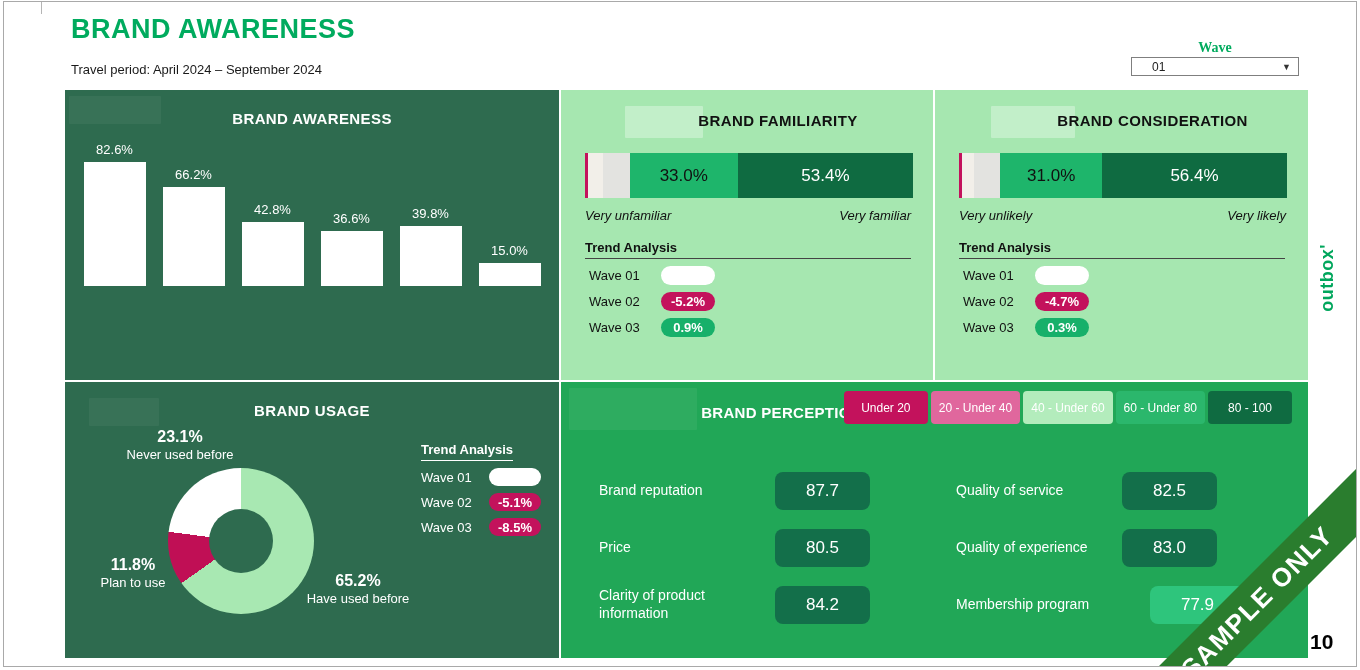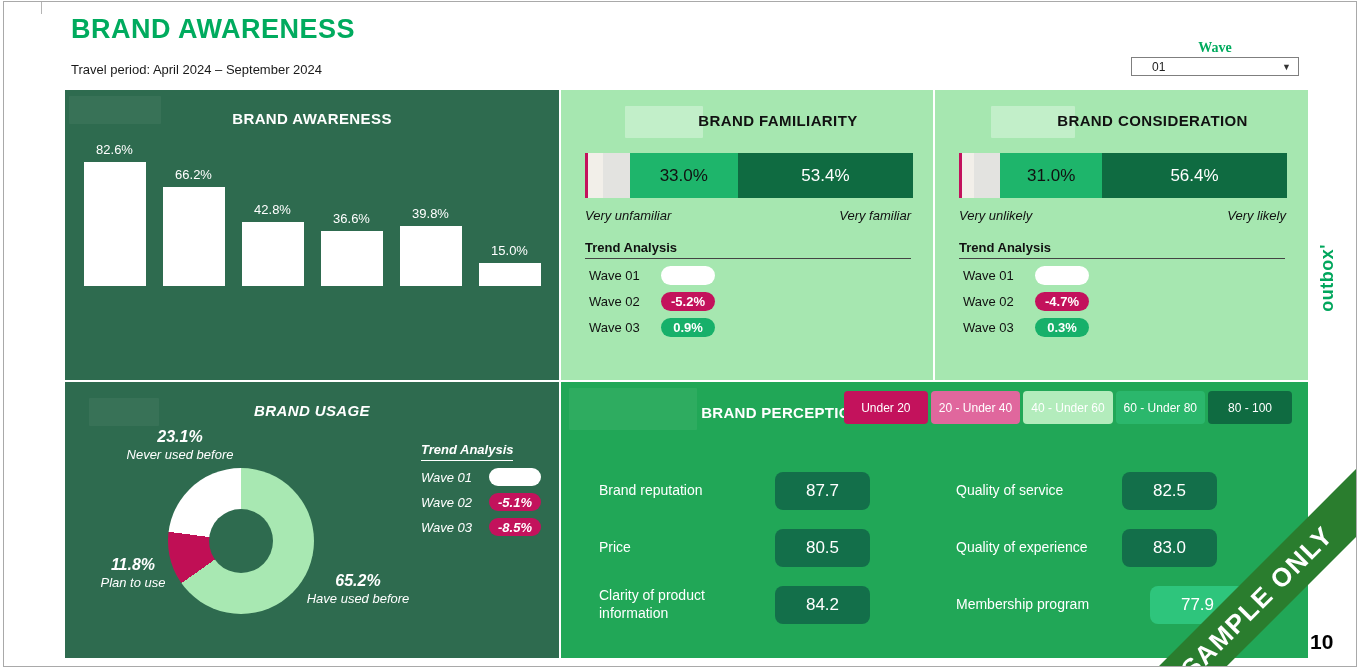--- a/index.html
+++ b/index.html
@@ -182,21 +182,21 @@
           <div class="trend-wave">Wave 02</div>
           <div class="pill" style="background: rgb(195, 18, 92);">-4.7%</div>
         </div>
         <div class="trend-row">
           <div class="trend-wave">Wave 03</div>
           <div class="pill" style="background: rgb(23, 176, 106);">0.3%</div>
         </div>
       </div>
   </div>
 
-  <div class="panel" id="p-usage" style="background: rgb(46, 107, 79); font-style: italic;">
+  <div class="panel" id="p-usage" style="background: rgb(46, 107, 79);">
     <div class="redact redact-dark" style="left:24px;top:16px;width:70px;height:28px;"></div>
     <div class="panel-title-dark">BRAND USAGE</div>
     <div class="donut" id="usage-donut" style="background: conic-gradient(rgb(168, 232, 178) 0deg, rgb(168, 232, 178) 234.7deg, rgb(192, 15, 85) 234.7deg, rgb(192, 15, 85) 277.2deg, rgb(255, 255, 255) 277.2deg, rgb(255, 255, 255) 360.4deg);">
       <div class="donut-hole" id="usage-donut-hole" style="background: rgb(46, 107, 79);"></div>
     </div>
     <div class="donut-lab" id="usage-lab-never">
       <div class="pct">23.1%</div>
       <div class="cat">Never used before</div>
     </div>
     <div class="donut-lab" id="usage-lab-plan">

